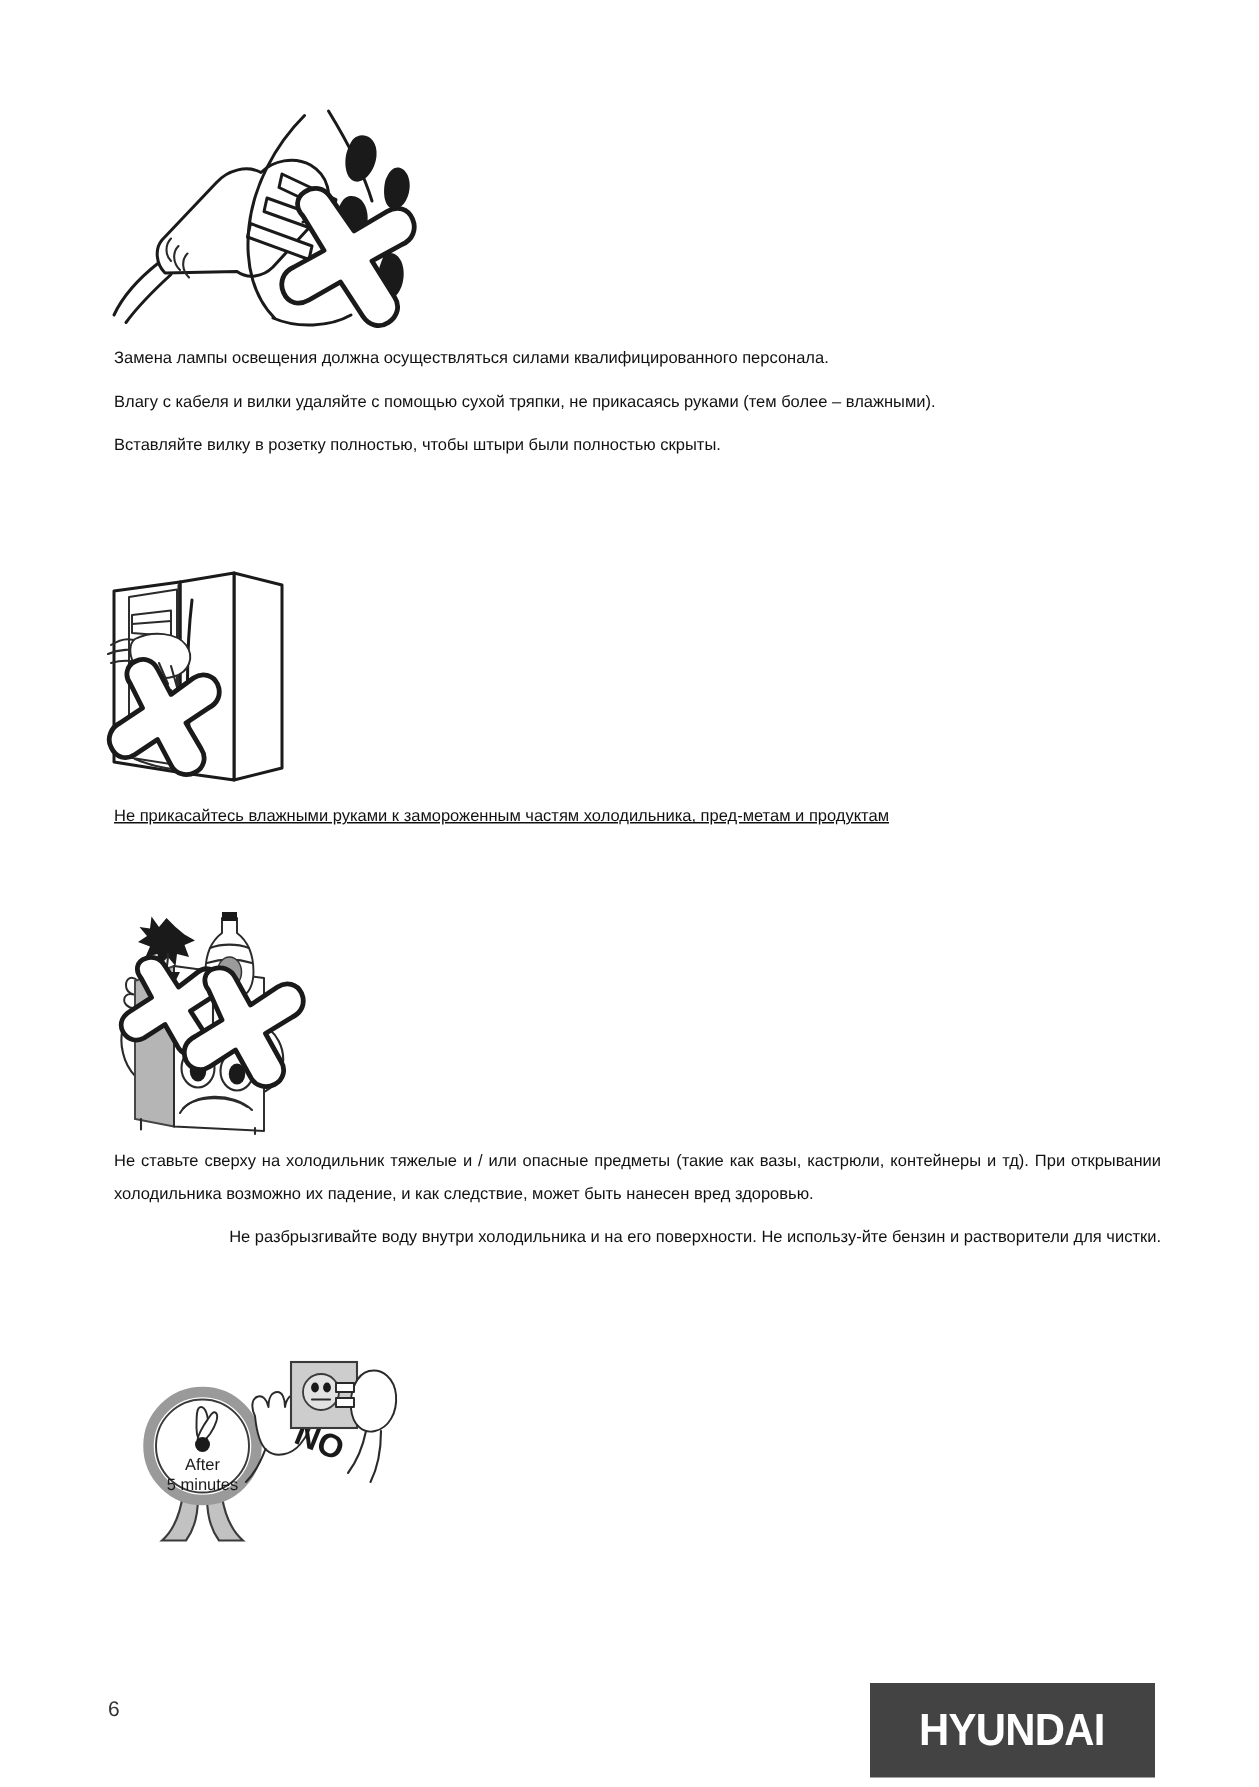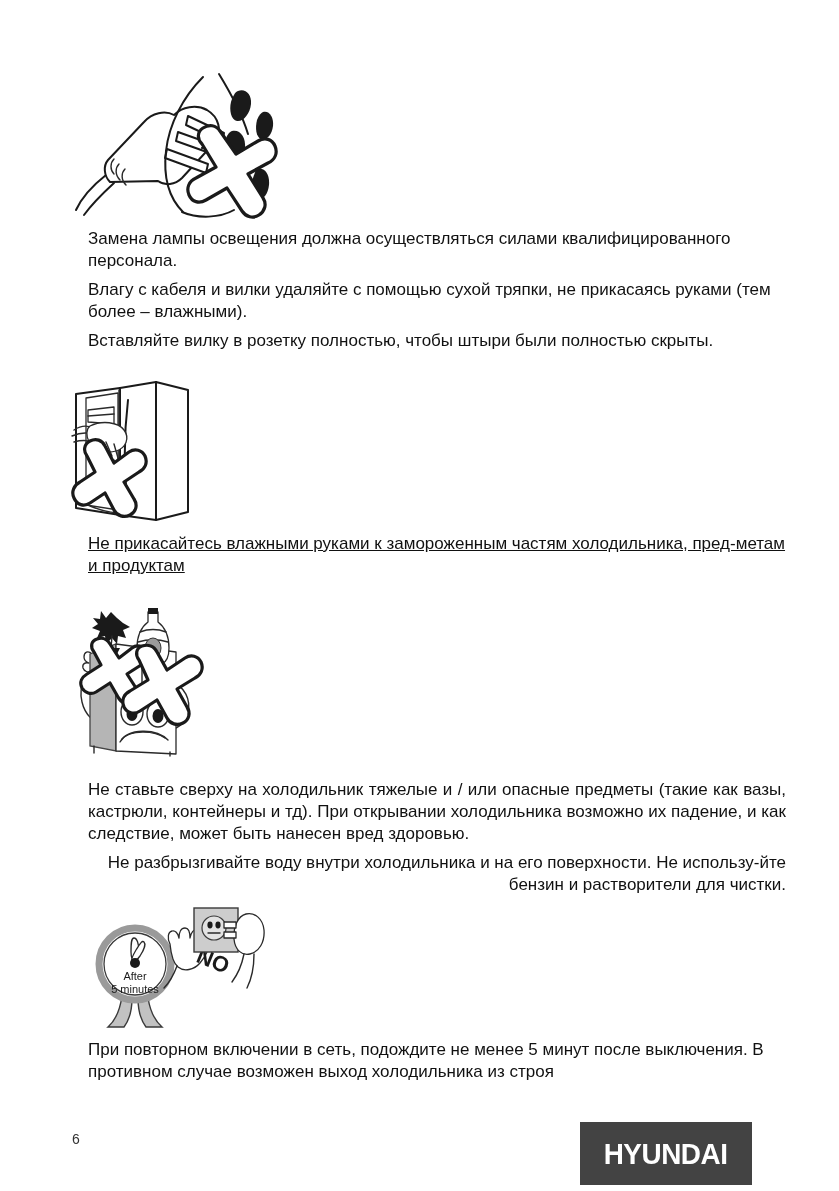--- a/index.html
+++ b/index.html
@@ -7,48 +7,48 @@
   body{
     width:839px;height:1191px;position:relative;overflow:hidden;
     font-family:"Liberation Sans","DejaVu Sans",sans-serif;
     color:#000000;
     -webkit-font-smoothing:antialiased;
   }
   .page{position:absolute;inset:0;background:#fff;}
 
   
   .textblock{
-    position:absolute;left:88px;width:698px;
-    font-size:17px;line-height:22px;color:#111;
+    position:absolute;left:76px;width:698px;
+    font-size:11px;line-height:22px;color:#111;
   }
   .textblock p{margin:0 0 0 0;}
   .textblock p + p{margin-top:7px;}
   .just p{text-align:justify;}
   .just p:last-child{text-align:right;}
   .tb1{top:228px;}
   .tb2{top:533px;text-decoration:underline;}
-  .tb3{top:763px;margin-top:16px;}
+  .tb3{top:763px;}
   .tb4{top:1039px;}
 
   
   .fig{position:absolute;}
   .fig svg{display:block;overflow:visible;}
   .fig1{left:70px;top:52px;}
   .fig2{left:62px;top:372px;}
   .fig3{left:70px;top:596px;}
   .fig4{left:84px;top:900px;}
 
   
   .pagenum{
     position:absolute;left:72px;top:1131px;
     font-size:14px;color:#333;
   }
   .logo{
     position:absolute;left:580px;top:1122px;
-    width:172px;height:63px;background:#434343;
+    width:190px;height:63px;background:#434343;
     display:flex;align-items:center;justify-content:center;
   }
   .logo span{
     color:#ffffff;font-size:30px;font-weight:bold;
     letter-spacing:-0.5px;font-family:"Liberation Sans","DejaVu Sans",sans-serif;
     transform:scaleX(0.93);
   }
 
   
   .ln{fill:none;stroke:#1a1a1a;stroke-width:2;stroke-linecap:round;stroke-linejoin:round;}
@@ -281,22 +281,19 @@
         <path class="whtT" d="M162 14 C171 12 179 19 180 30 C181 42 175 52 166 54
                               C158 56 151 50 150 39 C149 27 154 16 162 14 Z"></path>
         <path class="whtT" d="M140 22 L152 22 L152 28 L140 28 Z"></path>
         <path class="whtT" d="M140 32 L152 32 L152 38 L140 38 Z"></path>
         <path class="lnT" d="M160 54 C158 64 154 74 148 82"></path>
         <path class="lnT" d="M170 54 C170 66 168 78 163 88"></path>
       </g>
     </svg>
   </div>
 
-  <div class="textblock tb4">
-    <p>При повторном включении в сеть, подождите не менее 5 минут после выключения. В противном случае возможен выход холодильника из строя</p>
-  </div>
 
   <div class="pagenum">6</div>
   <div class="logo">
     <span>HYUNDAI</span>
   </div>
 
 </div>
 
 </body></html>

